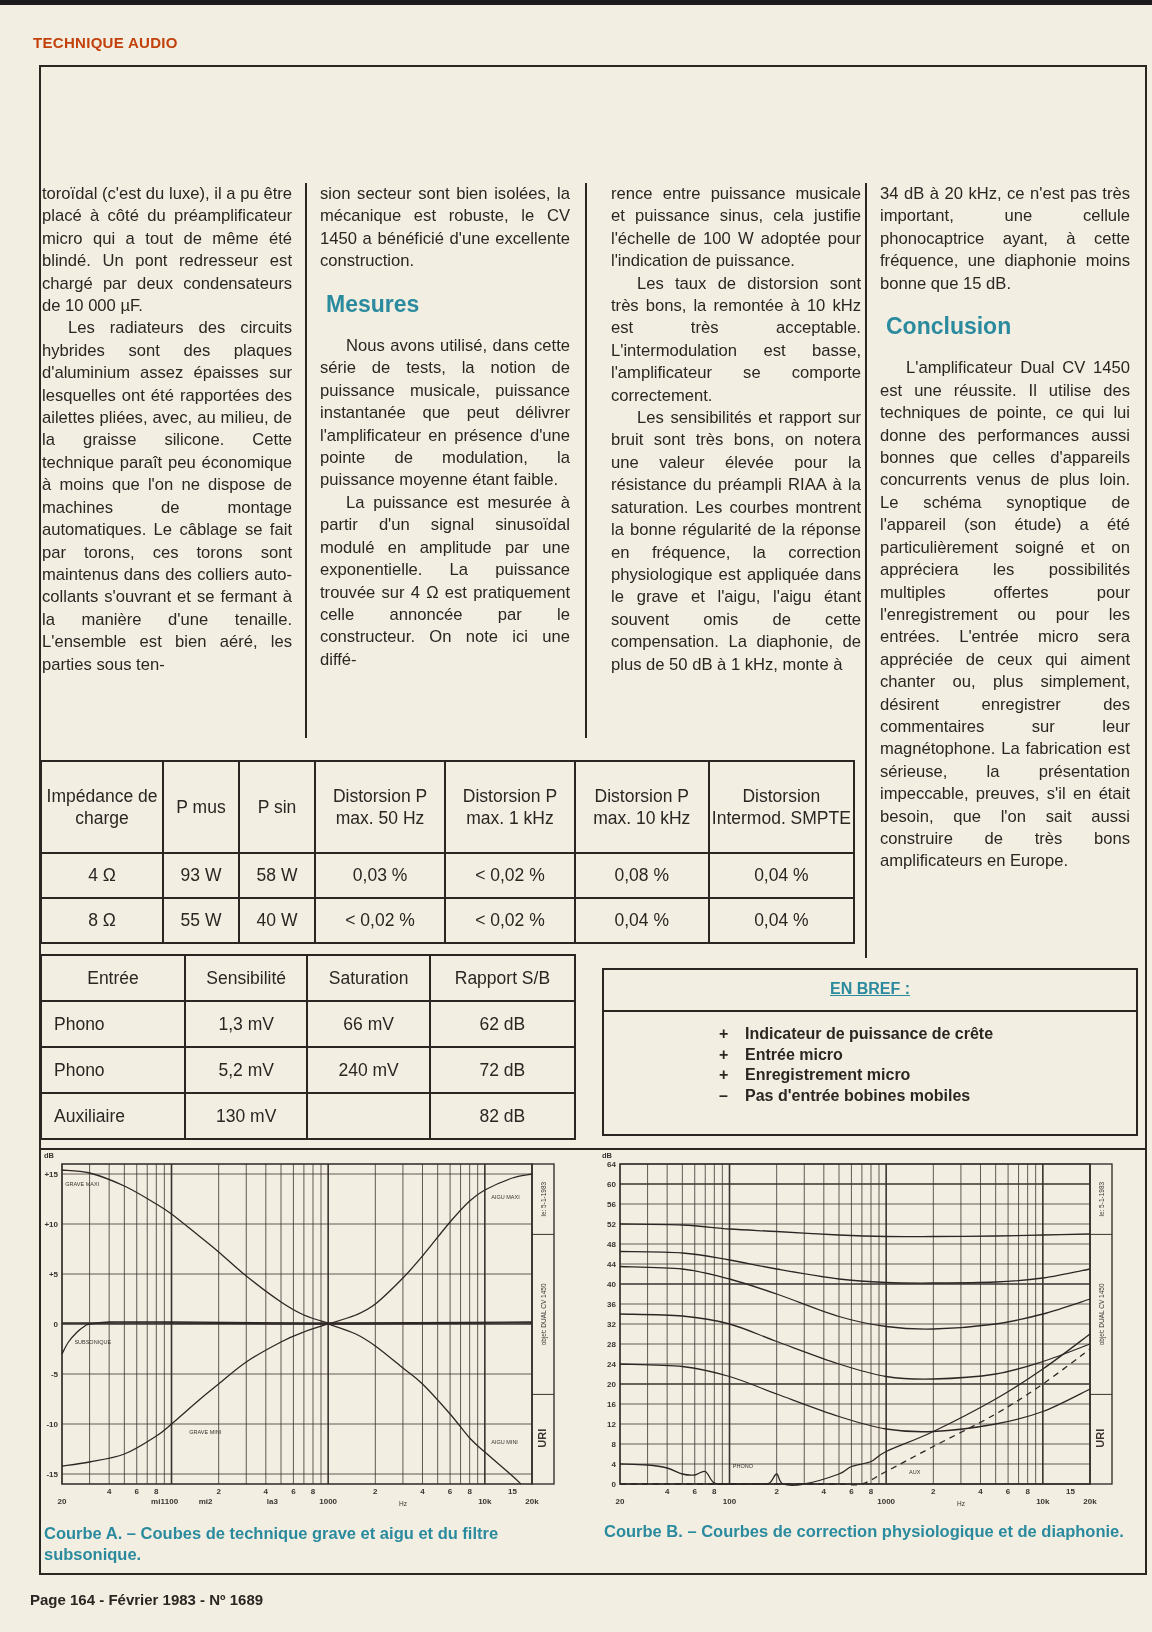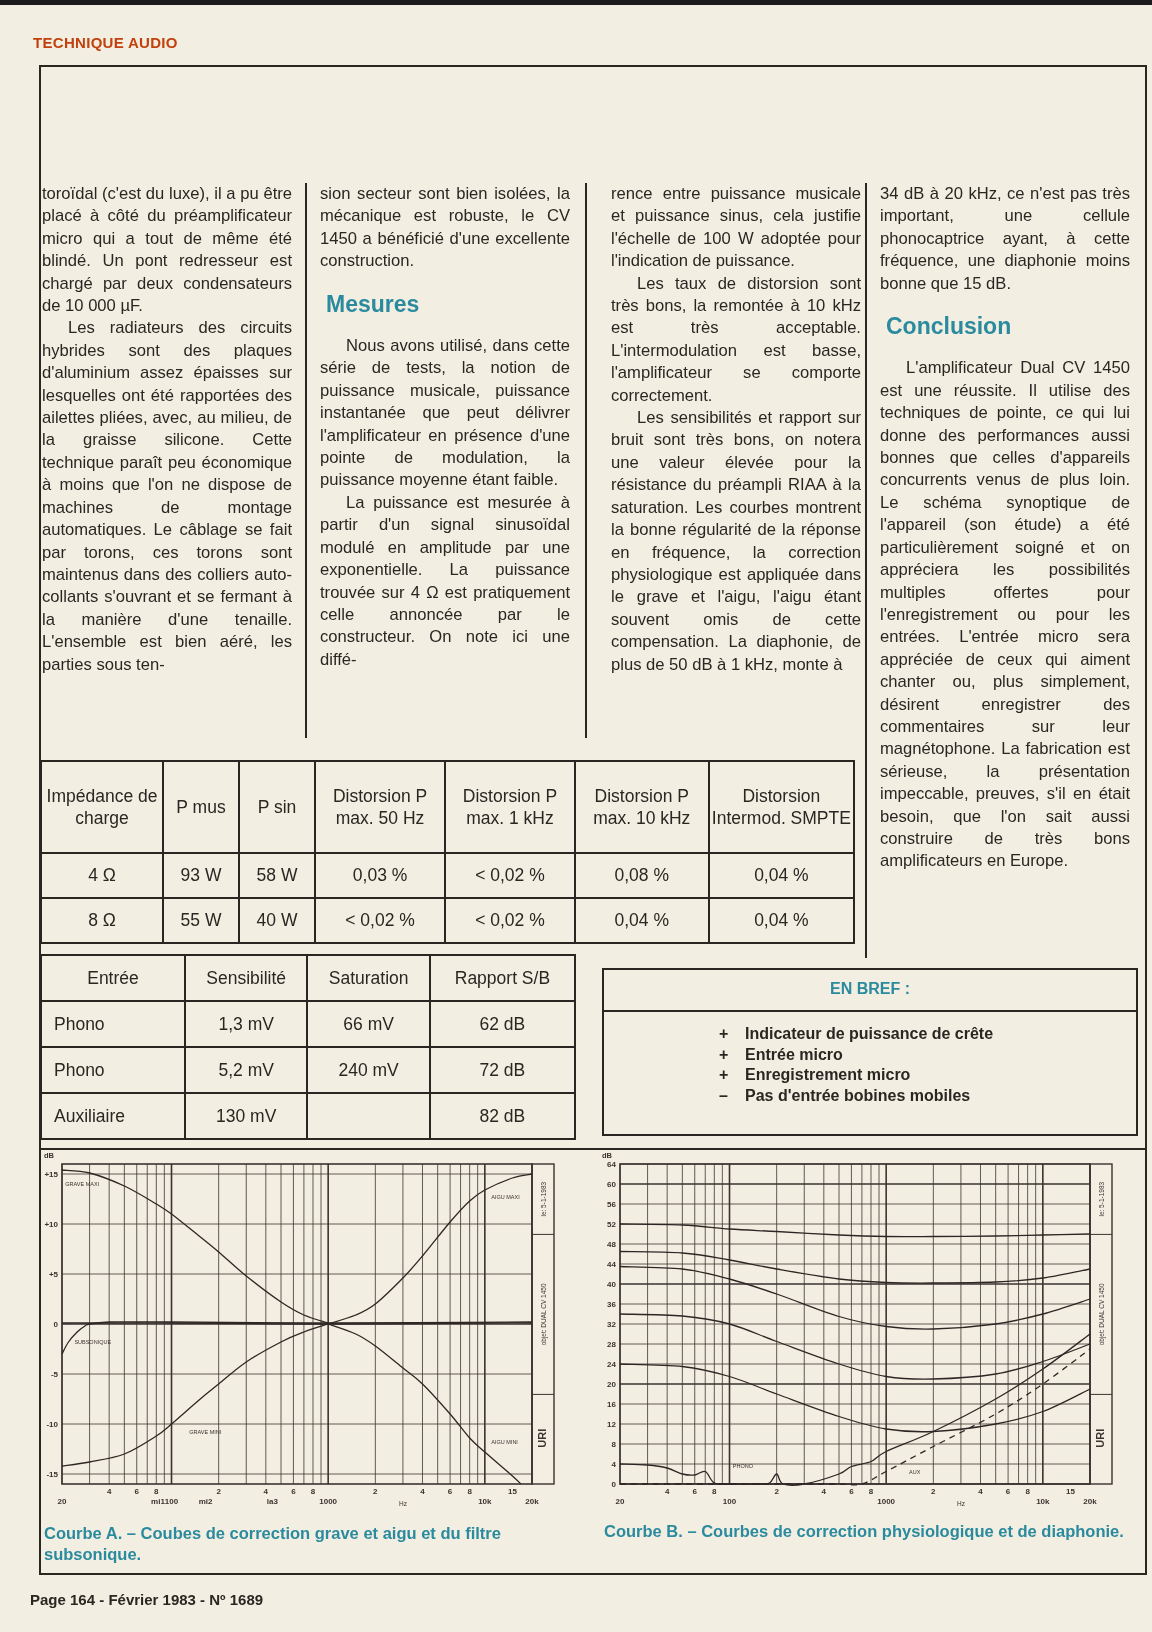--- a/index.html
+++ b/index.html
@@ -20,21 +20,21 @@
   table{border-collapse:collapse;position:absolute;}
   td,th{border:2px solid #2a2622;font-weight:normal;}
   .t1{left:40px;top:760px;width:815px;font-family:"Liberation Sans",sans-serif;font-size:17.5px;}
   .t1 th{height:88px;text-align:center;line-height:22px;vertical-align:middle;}
   .t1 td{height:41px;text-align:center;}
   .t2{left:40px;top:954px;width:536px;font-size:17.5px;}
   .t2 th{height:42px;text-align:center;}
   .t2 td{height:42px;text-align:center;}
   .t2 td.left{text-align:left;padding-left:12px;}
   .bref{position:absolute;left:602px;top:968px;width:536px;height:168px;border:2px solid #2a2622;box-sizing:border-box;}
-  .bref-head{height:40px;border-bottom:2px solid #2a2622;text-align:center;line-height:38px;font-weight:bold;color:#2a8a9e;font-size:16px;}
+  .bref-head{height:40px;border-bottom:2px solid #2a2622;text-align:center;line-height:38px;font-weight:bold;color:#2a8a9e;font-size:16px;text-decoration:underline;}
   .bref ul{list-style:none;margin:12px 0 0 115px;padding:0;font-weight:bold;font-size:16px;line-height:20.5px;}
   .bref li span.sym{display:inline-block;width:26px;}
   .hsep{position:absolute;left:40px;top:1148px;width:1106px;height:2px;background:#2a2622;}
   .chart-wrap{position:absolute;}
   .caption{position:absolute;font-size:16.5px;font-weight:bold;color:#2a8a9e;line-height:21px;}
   .footer{position:absolute;left:30px;top:1591px;font-size:15px;font-weight:bold;}
   svg text{font-family:"Liberation Sans",sans-serif;}
 </style>
 </head>
 <body>
@@ -321,16 +321,16 @@
     <path d="M20,99.5 C30.390655781992088,99.75 64.09305124540094,99.58333333333331 82.34393469195254,100.99999999999999 C100.59481813850414,102.41666666666666 113.78484535019057,105.33333333333334 129.50530067930958,108.00000000000001 C145.22575600842862,110.66666666666669 158.41578322011506,113.83333333333334 176.66666666666666,117 C194.91755011321825,120.16666666666666 220.7597179120676,124.75 239.0106013586192,127 C257.2614848051708,129.25 270.45151201685724,129.83333333333334 286.17196734597627,130.5 C301.8924226750953,131.16666666666666 315.0824498867817,131.08333333333334 333.3333333333333,131 C351.5842167798849,130.91666666666666 377.42638457873426,130.83333333333334 395.67726802528585,130 C413.92815147183745,129.16666666666666 427.1181786835239,128.16666666666666 442.83863401264296,125.99999999999999 C458.559089341762,123.83333333333331 482.1397723354405,118.5 490,117" fill="none" stroke="#2e2624" stroke-width="1.3"></path>
     <path d="M20,114.5 C30.390655781992088,114.91666666666667 64.09305124540094,114.91666666666667 82.34393469195254,117 C100.59481813850414,119.08333333333333 113.78484535019057,122.83333333333333 129.50530067930958,127 C145.22575600842862,131.16666666666666 158.41578322011506,135.75 176.66666666666666,142 C194.91755011321825,148.25 220.7597179120676,159.08333333333334 239.0106013586192,164.5 C257.2614848051708,169.91666666666666 270.45151201685724,172.41666666666666 286.17196734597627,174.5 C301.8924226750953,176.58333333333334 315.0824498867817,177.41666666666666 333.3333333333333,177 C351.5842167798849,176.58333333333334 377.42638457873426,174.5 395.67726802528585,172 C413.92815147183745,169.5 427.1181786835239,166.16666666666666 442.83863401264296,162 C458.559089341762,157.83333333333334 482.1397723354405,149.5 490,147" fill="none" stroke="#2e2624" stroke-width="1.3"></path>
     <path d="M20,162 C30.390655781992088,162.33333333333334 64.09305124540094,162.33333333333334 82.34393469195254,164 C100.59481813850414,165.66666666666666 113.78484535019057,167.75 129.50530067930958,172 C145.22575600842862,176.25 158.41578322011506,182.83333333333334 176.66666666666666,189.5 C194.91755011321825,196.16666666666666 220.7597179120676,206.16666666666666 239.0106013586192,212 C257.2614848051708,217.83333333333334 270.45151201685724,222 286.17196734597627,224.5 C301.8924226750953,227 315.0824498867817,227.41666666666666 333.3333333333333,227 C351.5842167798849,226.58333333333334 377.42638457873426,224.91666666666666 395.67726802528585,222 C413.92815147183745,219.08333333333334 427.1181786835239,214.5 442.83863401264296,209.5 C458.559089341762,204.5 482.1397723354405,194.91666666666666 490,192" fill="none" stroke="#2e2624" stroke-width="1.3"></path>
     <path d="M20,212 C30.390655781992088,212.41666666666666 64.09305124540094,212.41666666666666 82.34393469195254,214.5 C100.59481813850414,216.58333333333334 113.78484535019057,219.91666666666666 129.50530067930958,224.5 C145.22575600842862,229.08333333333334 158.41578322011506,235.33333333333334 176.66666666666666,242 C194.91755011321825,248.66666666666666 220.7597179120676,258.6666666666667 239.0106013586192,264.5 C257.2614848051708,270.3333333333333 270.45151201685724,274.5 286.17196734597627,277 C301.8924226750953,279.5 315.0824498867817,280.3333333333333 333.3333333333333,279.5 C351.5842167798849,278.6666666666667 377.42638457873426,275.3333333333333 395.67726802528585,272 C413.92815147183745,268.6666666666667 427.1181786835239,265.3333333333333 442.83863401264296,259.5 C458.559089341762,253.66666666666666 482.1397723354405,240.75 490,237" fill="none" stroke="#2e2624" stroke-width="1.3"></path>
     <path d="M20,312 C24.597938430898342,312.1666666666667 39.727402920830535,312.3333333333333 47.587630585390045,313 C55.447858249949554,313.6666666666667 61.36864863626332,314.5 67.16136598735707,316 C72.95408333845083,317.5 77.7459962610542,320.8333333333333 82.34393469195254,322 C86.94187312285088,323.1666666666667 90.93343119670422,323.4166666666667 94.7489965727471,323 C98.56456194878999,322.5833333333333 101.97503771454869,318.1666666666667 105.23732694820986,319.5 C108.49961618187102,320.8333333333333 110.27806968619747,328.9166666666667 114.32273197471409,331 C118.36739426323071,333.0833333333333 122.37693413097865,331.8333333333333 129.50530067930958,332 C136.6336672276405,332.1666666666667 150.42748252033556,332.1666666666667 157.09293126469967,332 C163.75838000906379,331.8333333333333 166.23570391183304,332.6666666666667 169.4979931454942,331 C172.76028237915537,329.3333333333333 174.3910787451176,321.8333333333333 176.66666666666666,322 C178.94225458821572,322.1666666666667 178.55358224389022,330.3333333333333 183.15152067478857,332 C187.74945910568692,333.6666666666667 194.9444504714183,333.6666666666667 204.25429725205674,332 C213.5641440326952,330.3333333333333 231.1503736940597,324.9166666666667 239.0106013586192,322 C246.8708290231787,319.0833333333333 246.0858636922868,316.5833333333333 251.41566323941373,314.5 C256.74546278654066,312.4166666666667 265.196681290287,312 270.9893986413808,309.5 C276.78211599247453,307 275.78131156398416,304.5 286.17196734597627,299.5 C296.5626231279684,294.5 315.0824498867817,288.25 333.3333333333333,279.5 C351.5842167798849,270.75 377.42638457873426,257.4166666666667 395.67726802528585,247 C413.92815147183745,236.58333333333334 427.1181786835239,227.83333333333334 442.83863401264296,217 C458.559089341762,206.16666666666666 482.1397723354405,187.83333333333334 490,182" fill="none" stroke="#2e2624" stroke-width="1.3"></path>
     <path d="M20,332 C38.2508834465516,332 98.79625113730013,332 129.50530067930958,332 C160.21435022131905,332 186.00341380550515,332 204.25429725205674,332 C222.50518069860834,332 229.40231863148256,332 239.0106013586192,332 C248.61888408575584,332 254.043765950317,334.0833333333333 261.9039936148765,332 C269.764221279436,329.9166666666667 274.26707739290015,325.75 286.17196734597627,319.5 C298.0768572990524,313.25 315.0824498867817,304.0833333333333 333.3333333333333,294.5 C351.5842167798849,284.9166666666667 377.42638457873426,272.4166666666667 395.67726802528585,262 C413.92815147183745,251.58333333333334 427.1181786835239,242.83333333333334 442.83863401264296,232 C458.559089341762,221.16666666666666 482.1397723354405,202.83333333333334 490,197" fill="none" stroke="#2e2624" stroke-width="1.3" stroke-dasharray="6,5"></path>
     <text x="132.82495753359993" y="315.5" font-size="5.5" fill="#3a3330">PHONO</text>
     <text x="309.06535960223357" y="322" font-size="5.5" fill="#3a3330">AUX</text>
   </svg>
 
-<div class="caption" style="left:44px;top:1523px;width:540px;">Courbe A. – Coubes de correction grave et aigu et du filtre subsonique.</div>
+<div class="caption" style="left:44px;top:1523px;width:540px;">Courbe A. – Coubes de technique grave et aigu et du filtre subsonique.</div>
 <div class="caption" style="left:604px;top:1521px;width:536px;">Courbe B. – Courbes de correction physiologique et de diaphonie.</div>
 
 <div class="footer">Page 164 - Février 1983 - Nº 1689</div>
 
 </body></html>

